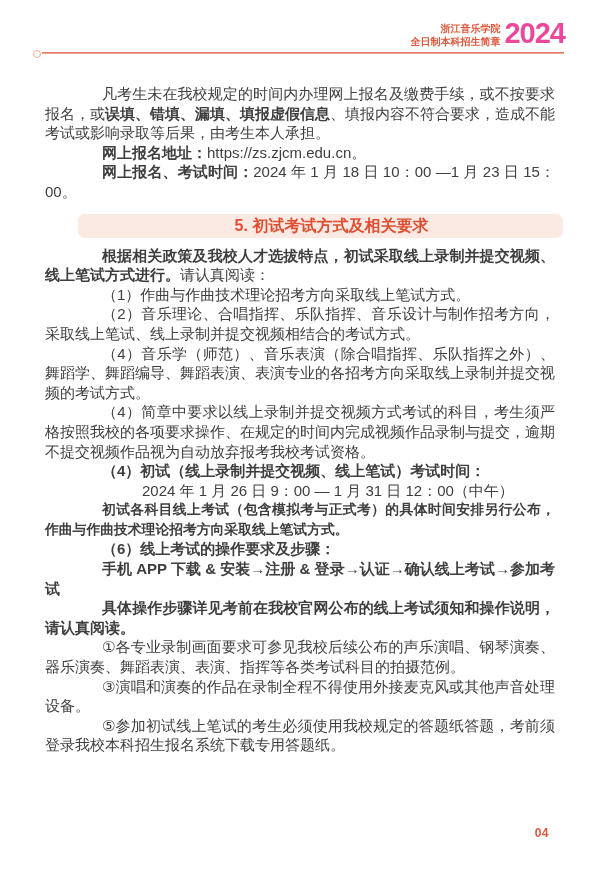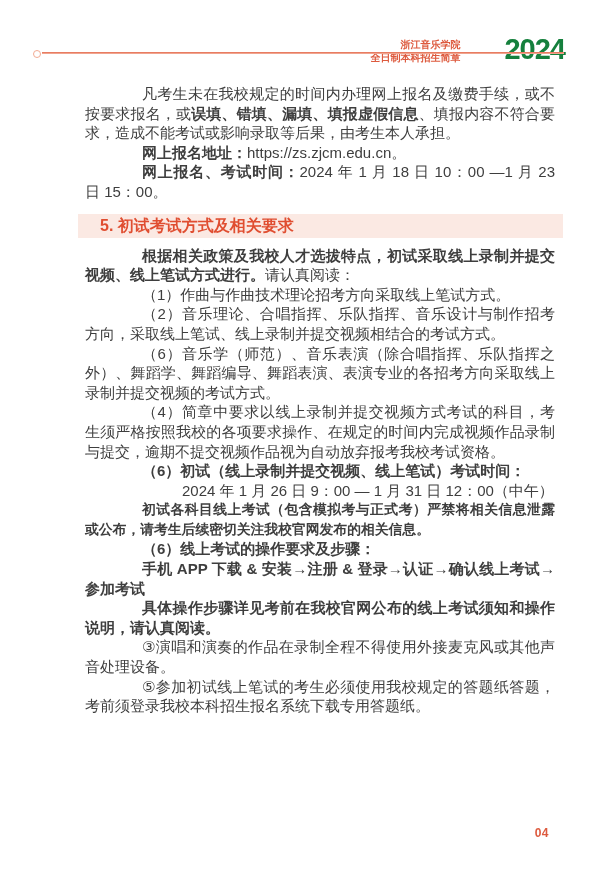--- a/index.html
+++ b/index.html
@@ -5,50 +5,50 @@
   * { margin:0; padding:0; box-sizing:border-box; }
   html,body { background:#ffffff; }
   body {
     width:600px; height:884px;
     font-family:"Liberation Sans","DejaVu Sans",sans-serif;
     color:#3e3e3e;
   }
   .page { position:relative; width:600px; height:884px; background:#ffffff; overflow:hidden; }
 
   
-  .doc-header { position:absolute; top:34px; right:35px; display:flex; align-items:flex-start; }
+  .doc-header { position:absolute; top:18px; right:35px; display:flex; align-items:flex-start; }
   .doc-header-lines {
     text-align:right; color:#dd5a3e; font-weight:bold;
     font-size:10px; line-height:13px; padding-top:4px; margin-right:4px;
   }
   .doc-header-year {
-    color:#15803d; font-weight:bold; font-size:29px; line-height:30px; letter-spacing:-1px;margin-left:40px;
+    color:#ec4899; font-weight:bold; font-size:29px; line-height:30px; letter-spacing:-1px;
   }
   .header-rule {
     position:absolute; top:52px; left:42px; right:36px; height:2px;
     background:linear-gradient(#e4684b, #f4b8a6);
   }
   .header-rule::before {
     content:""; position:absolute; left:-9px; top:-2px; width:6px; height:6px;
     border:1px solid #f2ab93; border-radius:50%; background:#ffffff;
   }
 
   
   .content {
     position:absolute; top:84px; left:45px; width:510px;
     font-size:15px; line-height:19.6px; text-align:justify;
   }
-  .content p { text-indent:57px;margin-left:40px; }
+  .content p { text-indent:57px; }
   .b { font-weight:bold; }
   .u { text-underline-offset:3px; }
 
   .sec-heading {
     background:#fbe9e3; color:#e04e31; font-weight:bold; font-size:16px;
     height:24px; line-height:24px; text-indent:0; padding-left:22px;
-    margin:12px -8px 8px 33px; text-align:left;
+    margin:12px -8px 8px 33px; text-align:center;border-radius:7px;
   }
   .time-line { text-indent:97px !important; font-weight:normal; }
   .note { font-size:13.8px; font-weight:bold; }
 
   .pagenum {
     position:absolute; top:826px; right:51px;
     color:#dd5a3e; font-weight:bold; font-size:12px; letter-spacing:0.5px;
   }
 </style>
 </head>
@@ -72,31 +72,32 @@
     <p><span class="b">网上报名地址：</span><span>https://zs.zjcm.edu.cn。</span></p>
 
     <p><span class="b">网上报名、考试时间：</span><span>2024 年 1 月 18 日 10：00 —1 月 23 日 15：00。</span></p>
 
     <div class="sec-heading">5. 初试考试方式及相关要求</div>
 
     <p><span class="b">根据相关政策及我校人才选拔特点，初试采取线上录制并提交视频、线上笔试方式进行。</span><span>请认真阅读：</span></p>
 
     <p>（1）作曲与作曲技术理论招考方向采取线上笔试方式。</p>
     <p>（2）音乐理论、合唱指挥、乐队指挥、音乐设计与制作招考方向，采取线上笔试、线上录制并提交视频相结合的考试方式。</p>
-    <p>（6）音乐学（师范）、音乐表演（除合唱指挥、乐队指挥之外）、舞蹈学、舞蹈编导、舞蹈表演、表演专业的各招考方向采取线上录制并提交视频的考试方式。</p>
+    <p>（4）音乐学（师范）、音乐表演（除合唱指挥、乐队指挥之外）、舞蹈学、舞蹈编导、舞蹈表演、表演专业的各招考方向采取线上录制并提交视频的考试方式。</p>
     <p>（4）简章中要求以线上录制并提交视频方式考试的科目，考生须严格按照我校的各项要求操作、在规定的时间内完成视频作品录制与提交，逾期不提交视频作品视为自动放弃报考我校考试资格。</p>
 
-    <p class="b">（6）初试（线上录制并提交视频、线上笔试）考试时间：</p>
+    <p class="b">（4）初试（线上录制并提交视频、线上笔试）考试时间：</p>
     <p class="time-line">2024 年 1 月 26 日 9：00 — 1 月 31 日 12：00（中午）</p>
-    <p class="note">初试各科目线上考试（包含模拟考与正式考）严禁将相关信息泄露或公布，请考生后续密切关注我校官网发布的相关信息。</p>
+    <p class="note">初试各科目线上考试（包含模拟考与正式考）的具体时间安排另行公布，作曲与作曲技术理论招考方向采取线上笔试方式。</p>
 
     <p class="b">（6）线上考试的操作要求及步骤：</p>
     <p class="b">手机 APP 下载 &amp; 安装→注册 &amp; 登录→认证→确认线上考试→参加考试</p>
     <p class="b u">具体操作步骤详见考前在我校官网公布的线上考试须知和操作说明，请认真阅读。</p>
 
+    <p>①各专业录制画面要求可参见我校后续公布的声乐演唱、钢琴演奏、器乐演奏、舞蹈表演、表演、指挥等各类考试科目的拍摄范例。</p>
     <p>③演唱和演奏的作品在录制全程不得使用外接麦克风或其他声音处理设备。</p>
 
     <p><span>⑤参加初试线上笔试的考生必须使用我校规定的答题纸答题，考前须登录我校本科招生报名系统下载专用答题纸。</span></p>
 
   </div>
 
   <div class="pagenum">04</div>
 
 </div>
 

